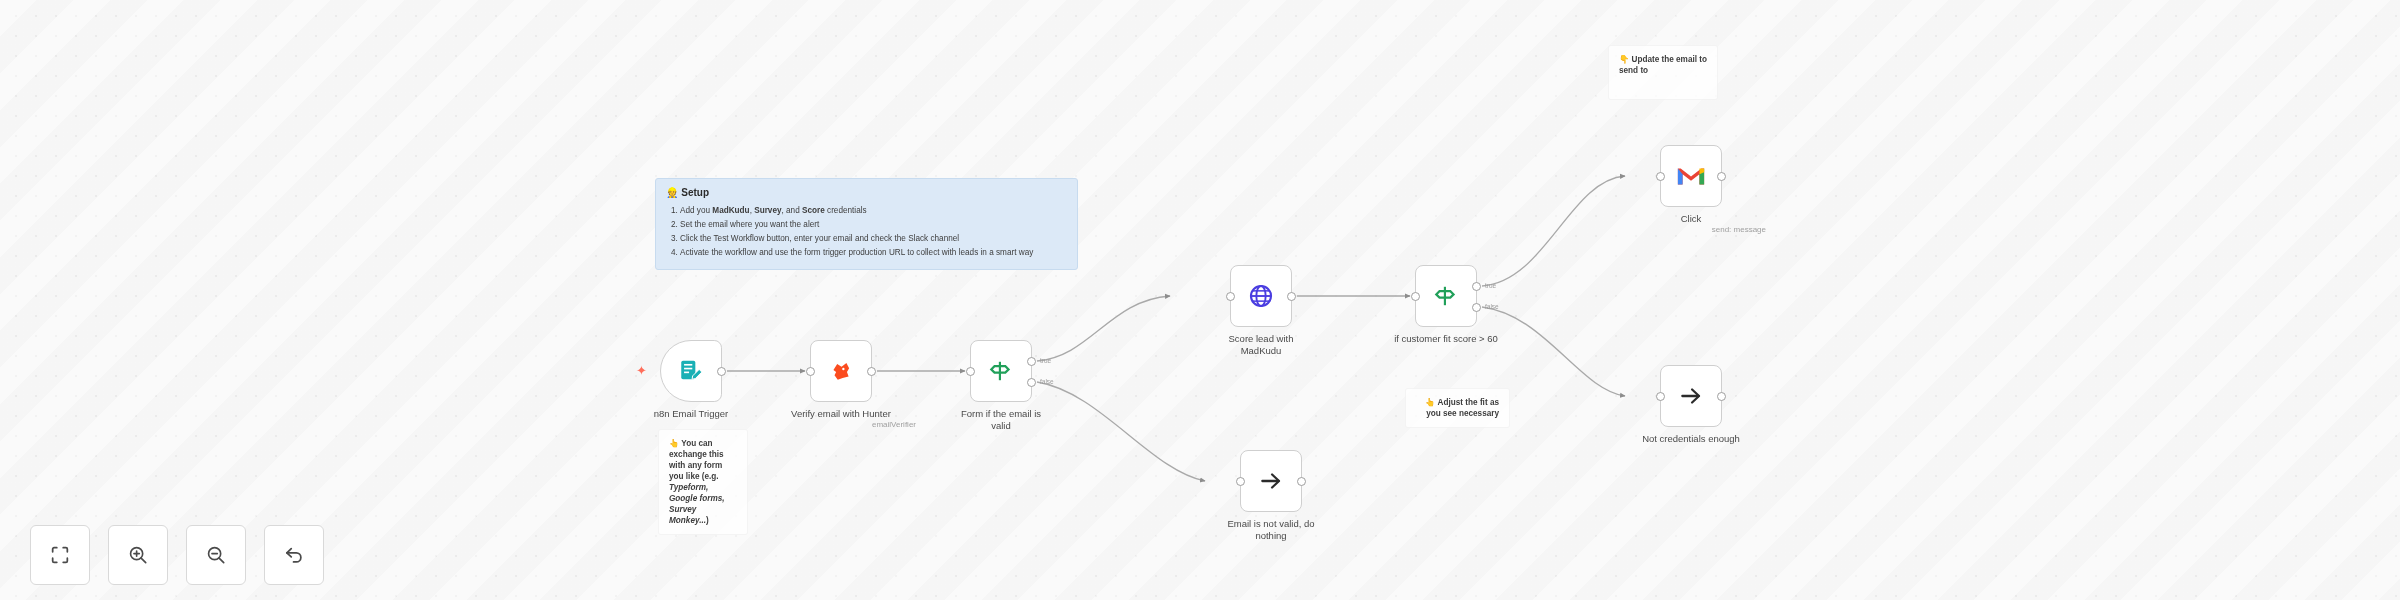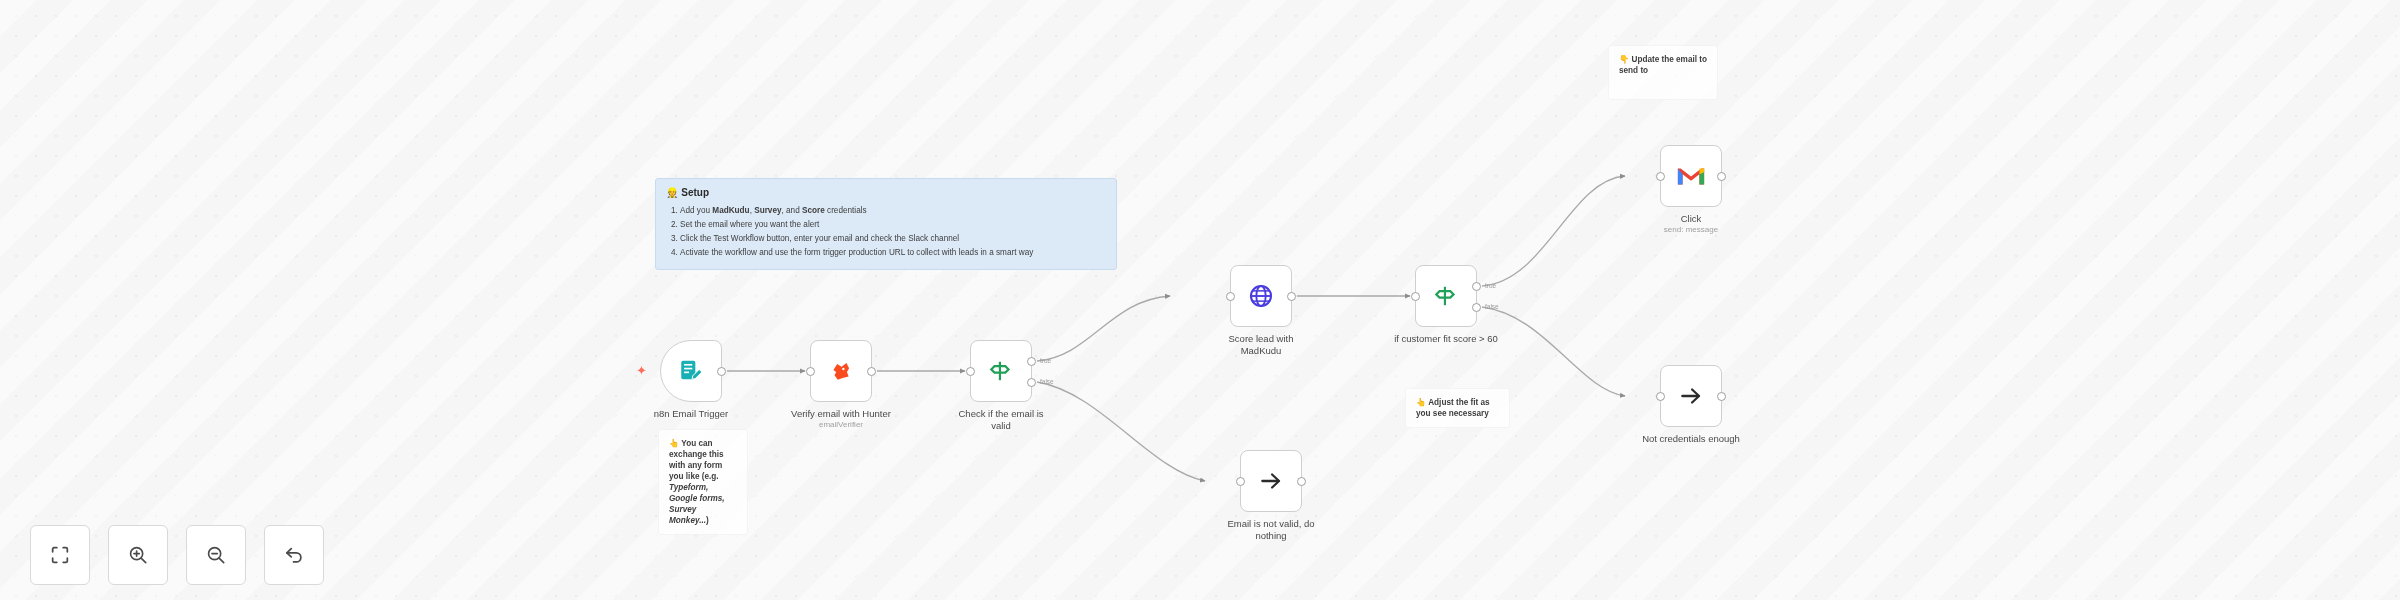--- a/index.html
+++ b/index.html
@@ -81,21 +81,21 @@
     font-size: 9.5px;
     line-height: 11.5px;
     color: #4a4a4a;
     white-space: pre-line;
   }
   .node-sub {
     position: absolute;
     left: 31px;
     transform: translateX(-50%);
     width: 150px;
-    text-align: center;
+    text-align: right;
     font-size: 8px;
     line-height: 10px;
     color: #a0a0a0;
   }
   .node-sub.one-line { top: 80px; }
 
   
   .port {
     position: absolute;
     width: 9px;
@@ -201,39 +201,39 @@
     <path d="M1037,382 C1100,392 1150,470 1205,481" marker-end="url(#arw)"></path>
 
     <path d="M1297,296 L1410,296" marker-end="url(#arw)"></path>
 
     <path d="M1482,286 C1545,282 1570,180 1625,176" marker-end="url(#arw)"></path>
 
     <path d="M1482,307 C1545,315 1580,390 1625,396" marker-end="url(#arw)"></path>
   </g>
 </svg>
 
-<div class="sticky blue" style="left:655px; top:178px; width:462px;">
+<div class="sticky blue" style="left:655px; top:178px; width:423px;">
   <div class="sticky-title">
     <span>👷</span>
     <span>Setup</span>
   </div>
   <ol>
     <li>Add you <b>MadKudu</b>, <b>Survey</b>, and <b>Score</b> credentials</li>
     <li>Set the email where you want the alert</li>
     <li>Click the Test Workflow button, enter your email and check the Slack channel</li>
     <li>Activate the workflow and use the form trigger production URL to collect with leads in a smart way</li>
   </ol>
 </div>
 
 <div class="sticky plain" style="left:658px; top:429px; width:90px;">
   <span>👆</span>
   <span>You can exchange this with any form you like (e.g. </span><i>Typeform, Google forms, Survey Monkey...</i><span>)</span>
 </div>
 
-<div class="sticky plain" style="left:1405px; top:388px; width:105px;">
+<div class="sticky plain" style="left:1405px; top:388px; width:105px;text-align:right;">
   <span>👆</span>
   <span>Adjust the fit as you see necessary</span>
 </div>
 
 <div class="sticky plain" style="left:1608px; top:45px; width:110px; height:55px;">
   <span>👇</span>
   <span>Update the email to send to</span>
 </div>
 
 <div class="node" style="left:660px; top:340px;">
@@ -269,21 +269,21 @@
     <svg width="26" height="26" viewBox="0 0 24 24">
       <path d="M6 7.5 h10 l3 3 l-3 3 h-10 l-3 -3 z" fill="none" stroke="#21a05a" stroke-width="2"></path>
       <line x1="11" y1="3.5" x2="11" y2="20.5" stroke="#21a05a" stroke-width="2"></line>
     </svg>
     <span class="port in" style="top:26px;"></span>
     <span class="port out" style="top:16px;"></span>
     <span class="port out" style="top:37px;"></span>
   </div>
   <span class="port-label" style="left:70px; top:17px;">true</span>
   <span class="port-label" style="left:70px; top:38px;">false</span>
-  <div class="node-label">Check if the email is
+  <div class="node-label">Form if the email is
 valid</div>
 </div>
 
 <div class="node" style="left:1230px; top:265px;">
   <div class="node-box">
     <svg width="28" height="28" viewBox="0 0 24 24">
       <circle cx="12" cy="12" r="8.6" fill="none" stroke="#4a3de0" stroke-width="1.8"></circle>
       <ellipse cx="12" cy="12" rx="4" ry="8.6" fill="none" stroke="#4a3de0" stroke-width="1.6"></ellipse>
       <line x1="3.4" y1="12" x2="20.6" y2="12" stroke="#4a3de0" stroke-width="1.6"></line>
       <line x1="4.6" y1="7.6" x2="19.4" y2="7.6" stroke="#4a3de0" stroke-width="1.3"></line>

